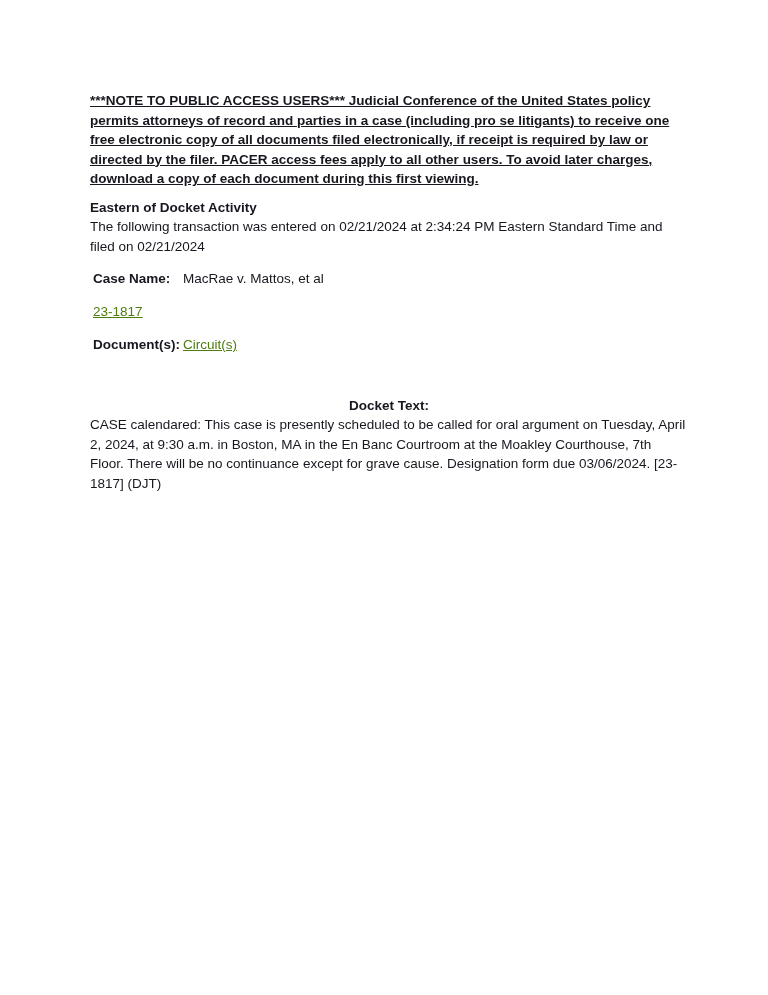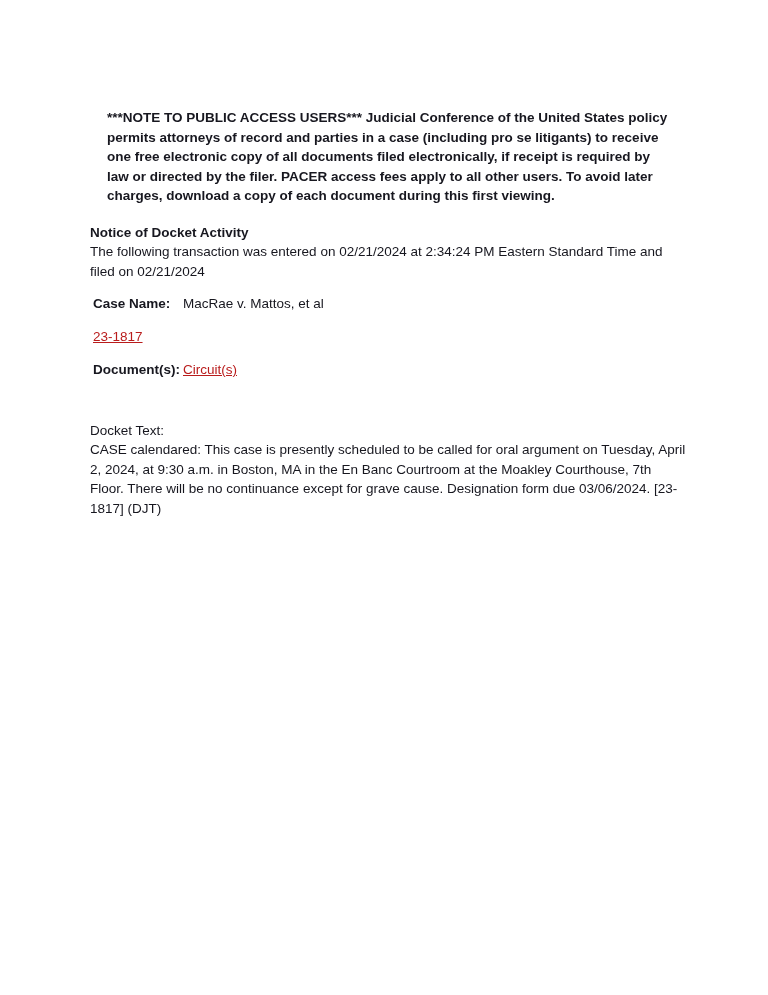--- a/index.html
+++ b/index.html
@@ -16,21 +16,22 @@
     color: #17171f;
   }
   .content {
     position: absolute;
     left: 90px;
     top: 91px;
     width: 598px;
   }
   .note-paragraph {
     font-weight: bold;
-    margin: 17px;
+    margin: 0;
+    text-decoration: underline;
   }
   .court-title {
     font-weight: bold;
     text-align: center;
     margin-top: 19px;
   }
   .notice-heading {
     font-weight: bold;
     margin-top: 9px;
   }
@@ -46,42 +47,43 @@
     align-items: flex-end;
   }
   .case-row:last-child { margin-bottom: 6px; }
   .case-label {
     font-weight: bold;
     width: 90px;
     flex: 0 0 90px;
   }
   .case-value { }
   a.doc-link {
-    color: #b91c1c;
+    color: #4d7c0f;
     text-decoration: underline;
     cursor: pointer;
   }
   .docket-block {
     margin-top: 41px;
   }
   .docket-heading {
-    font-weight: normal;
+    font-weight: bold;
+    text-align: center;
   }
   .docket-body { }
 </style>
 </head>
 <body>
 
 <div class="page">
   <div class="content">
 
     <p class="note-paragraph">***NOTE TO PUBLIC ACCESS USERS*** Judicial Conference of the United States policy permits attorneys of record and parties in a case (including pro se litigants) to receive one free electronic copy of all documents filed electronically, if receipt is required by law or directed by the filer. PACER access fees apply to all other users. To avoid later charges, download a copy of each document during this first viewing.</p>
 
 
-    <div class="notice-heading">Notice of Docket Activity</div>
+    <div class="notice-heading">Eastern of Docket Activity</div>
 
     <p class="transaction-info">The following transaction was entered on 02/21/2024 at 2:34:24 PM Eastern Standard Time and filed on 02/21/2024</p>
 
     <div class="case-table">
 
       <div class="case-row">
         <span class="case-label">Case Name:</span>
         <span class="case-value">MacRae v. Mattos, et al</span>
       </div>
 

